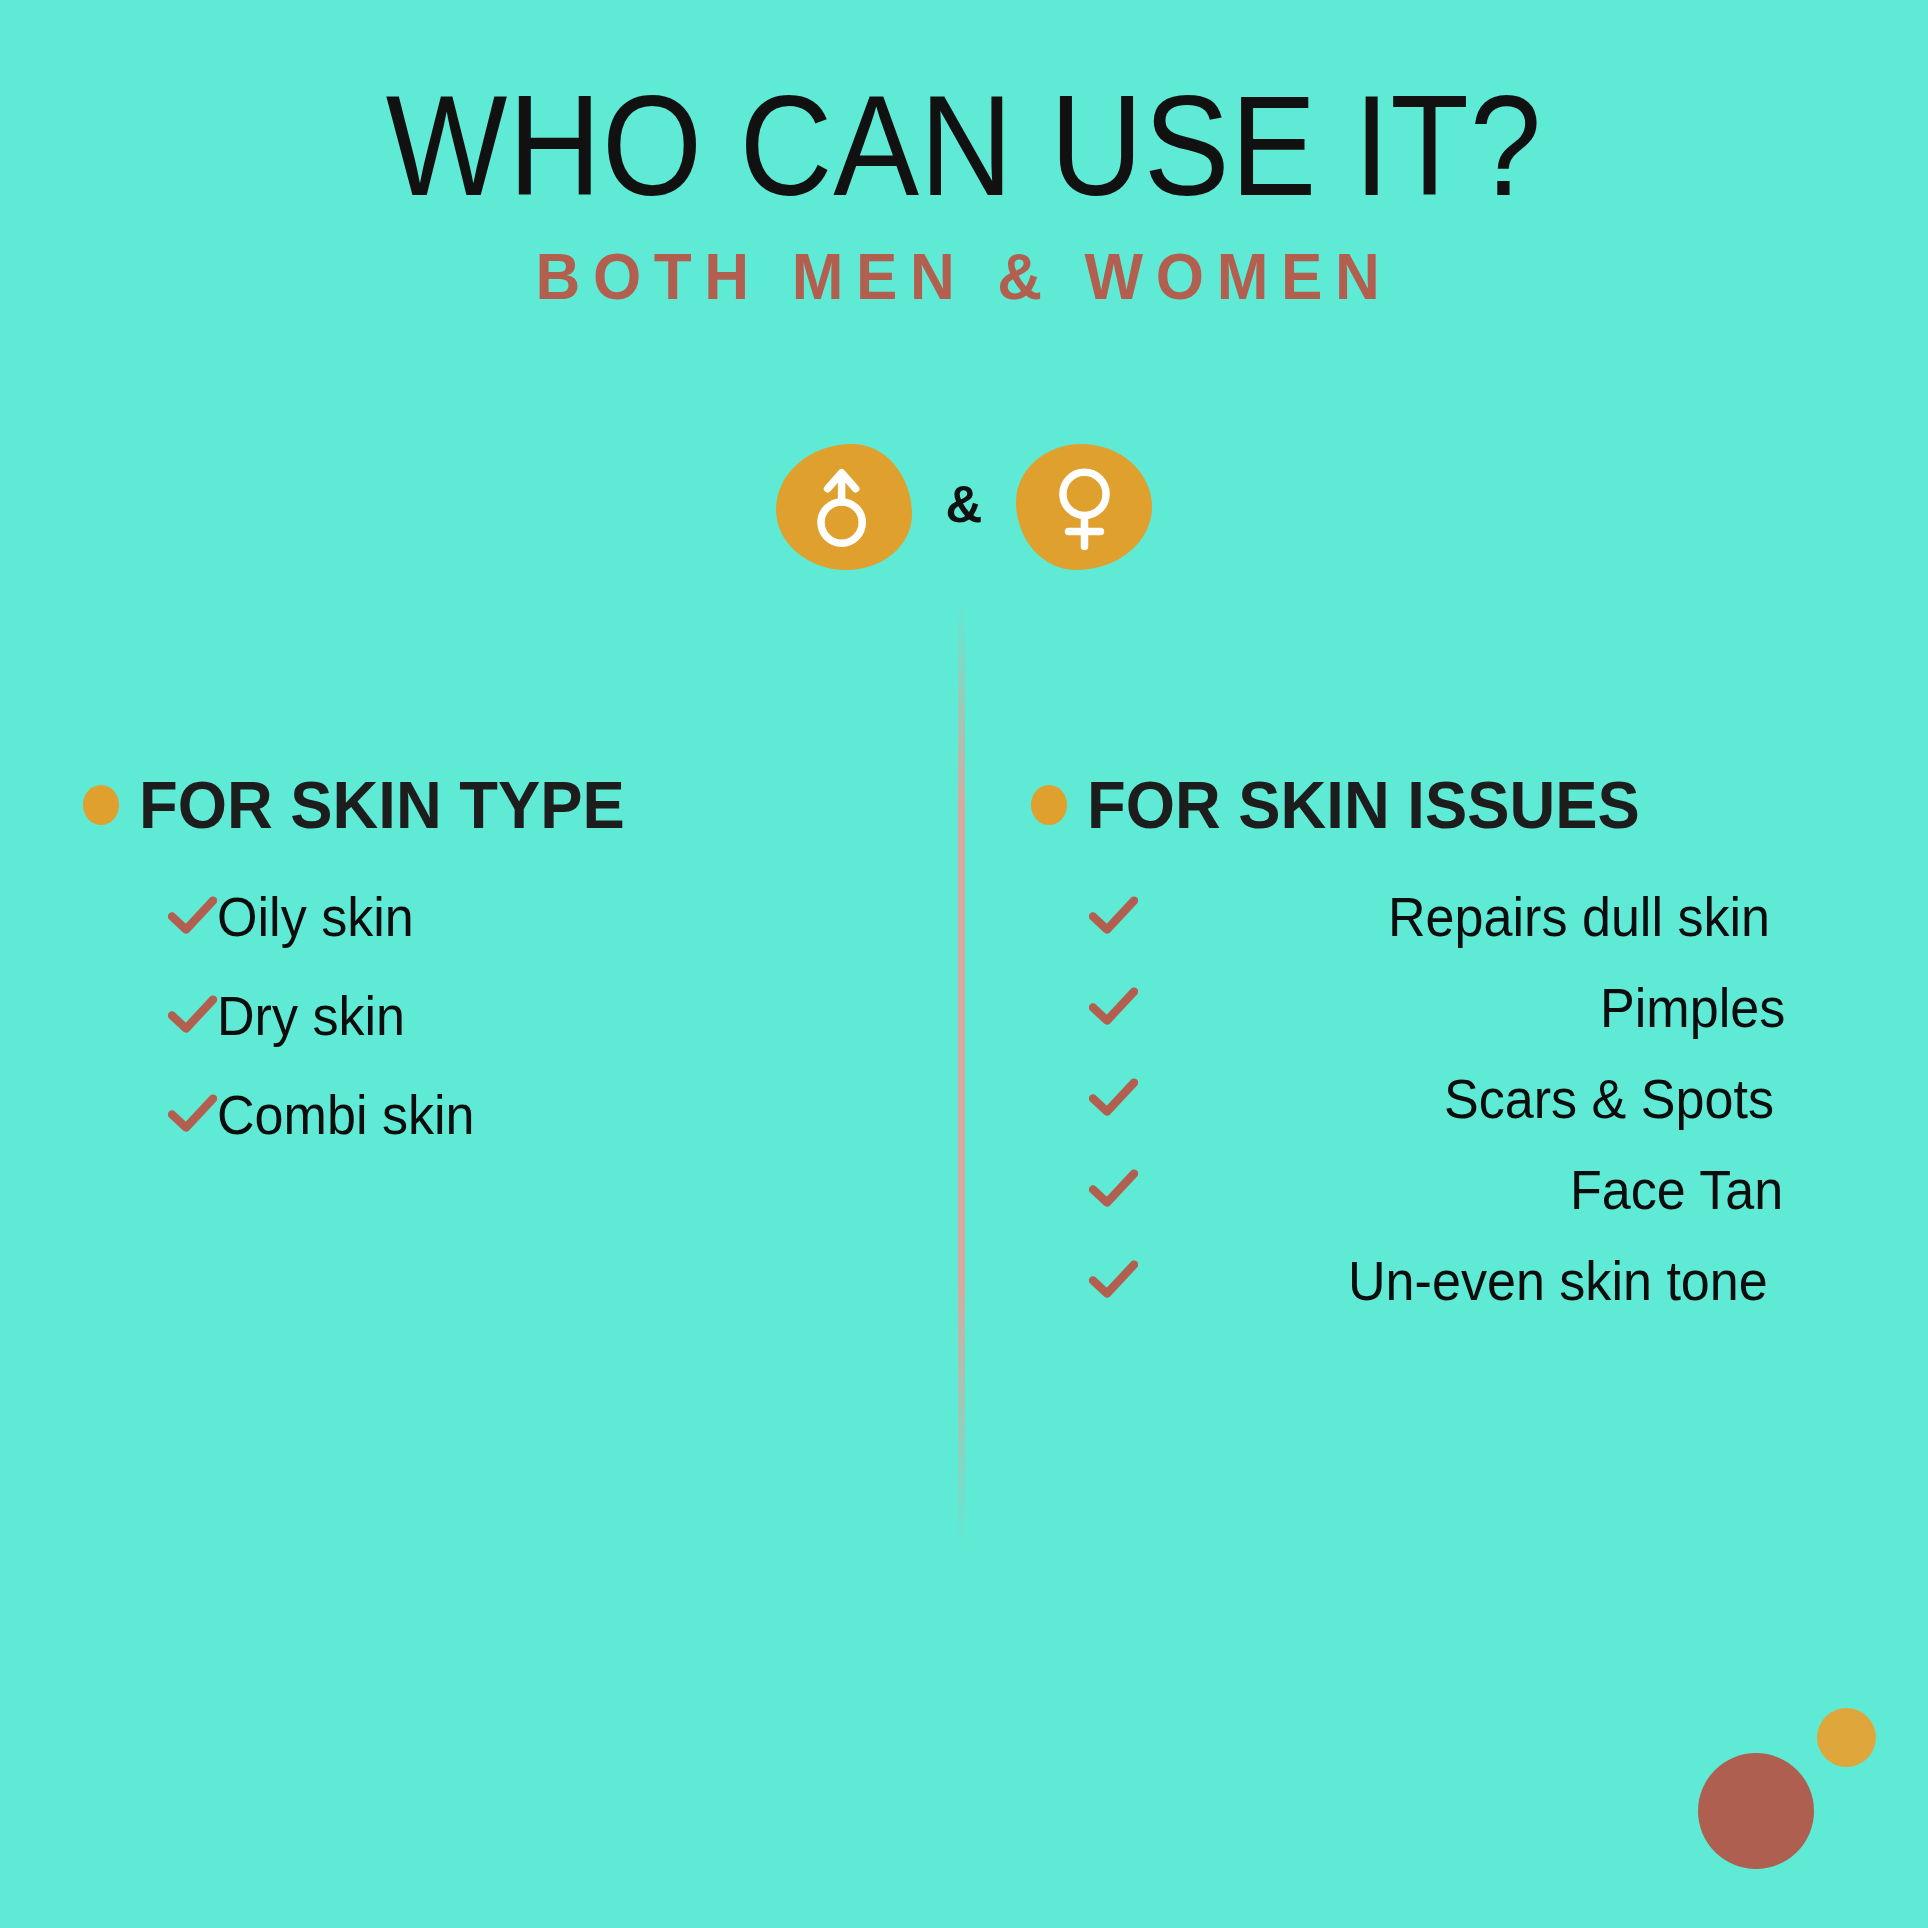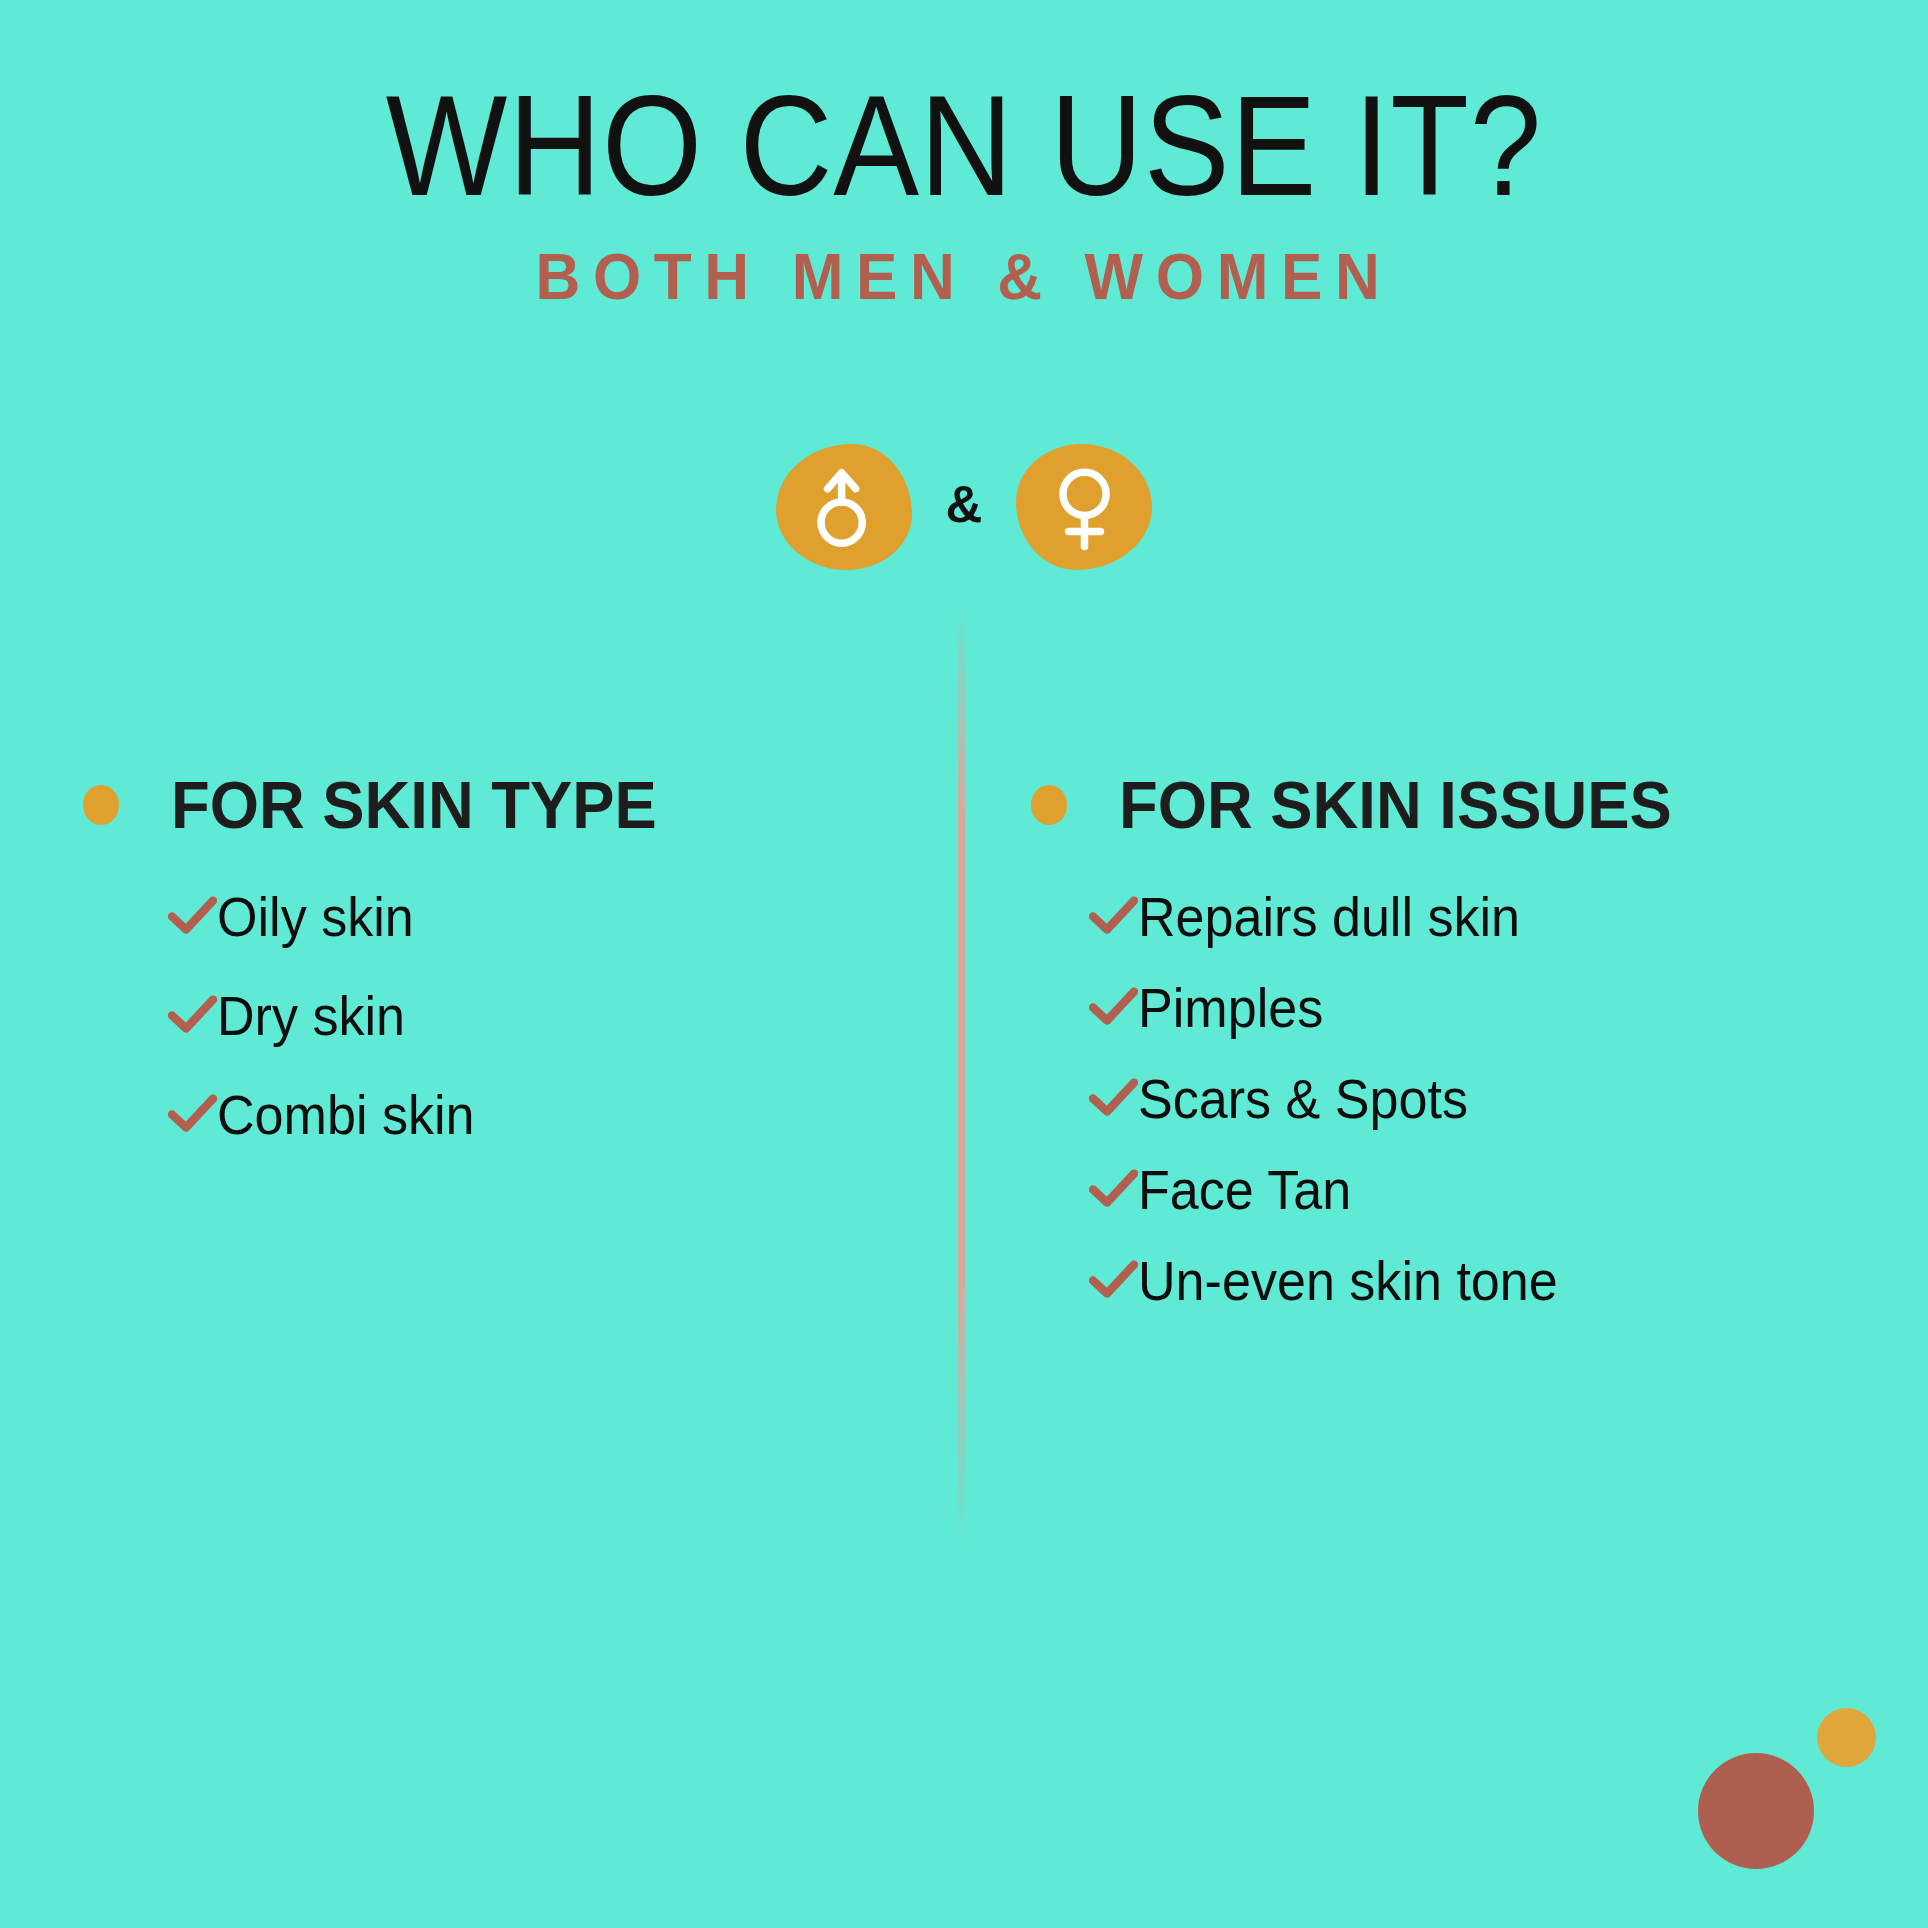--- a/index.html
+++ b/index.html
@@ -113,21 +113,21 @@
     display:flex;
   }
   .col { position:relative; }
   .col-left  { width:958px; padding-left:83px; }
   .col-right { width:841px; padding-left:1034px; }
   .col-right { padding-left:73px; }
 
   .col-head {
     display:flex;
     align-items:center;
-    gap:52px;
+    gap:20px;
   }
   .head-dot {
     width:36px;
     height:40px;
     border-radius:50%;
     background:#dfa02e;
     flex:0 0 auto;
   }
   .head-text {
     font-family:"Liberation Sans", sans-serif;
@@ -135,21 +135,21 @@
     font-size:66px;
     letter-spacing:0px;
     color:#1d1d1d;
     white-space:nowrap;
     transform:scaleX(0.96);
     transform-origin:left center;
   }
 
   .list { margin-top:41px; }
   .list-left  .item { margin-bottom:34px; padding-left:85px; }
-  .list-right .item { margin-bottom:26px; padding-left:58px; }
+  .list-right .item { margin-bottom:26px; padding-left:58px;justify-content:space-between; }
 
   .item {
     display:flex;
     align-items:center;
   }
   .check {
     flex:0 0 auto;
     width:49px;
     height:49px;
     display:flex;

